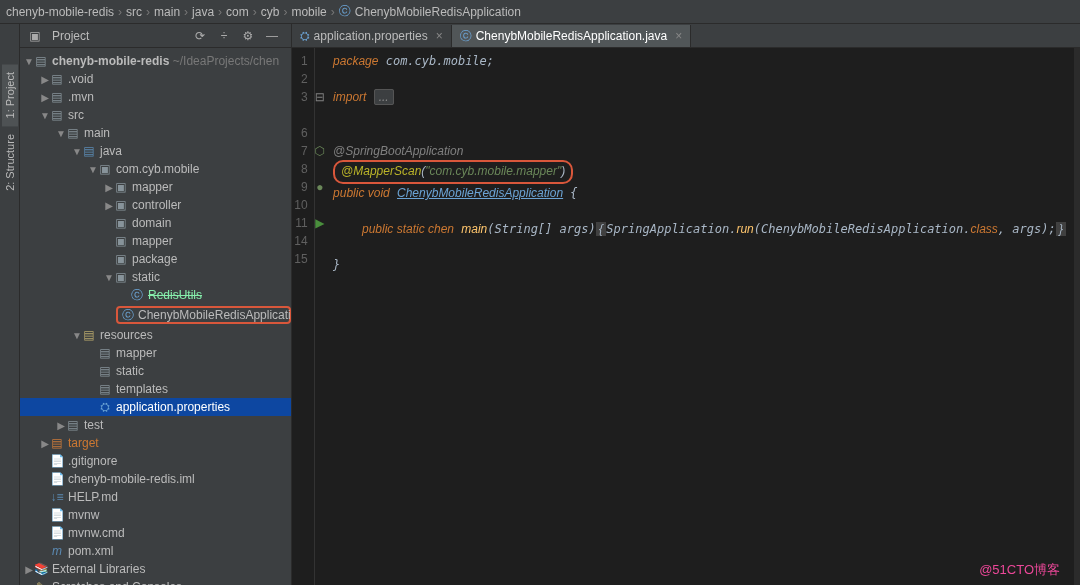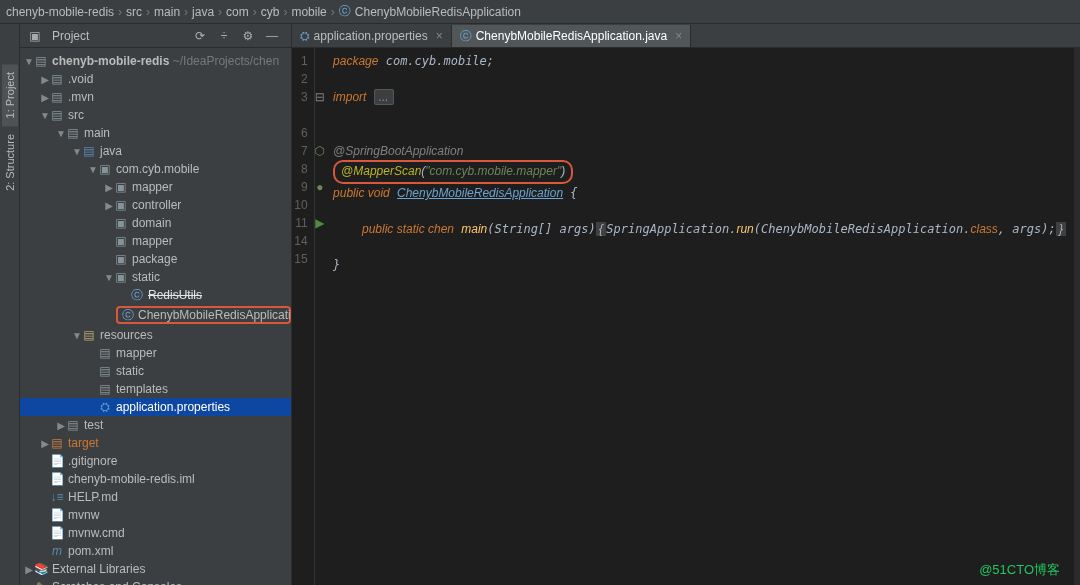--- a/index.html
+++ b/index.html
@@ -25,21 +25,21 @@
 .tree { flex:1; overflow:auto; padding:4px 0; }
 .tree-row { display:flex; align-items:center; height:18px; padding-right:6px; cursor:pointer; white-space:nowrap; }
 .tree-row.selected { background:#0d47a1; color:#fff; }
 .tree-row.highlight-box { border:2px solid #d9573b; border-radius:4px; padding:2px 4px; margin:2px 0; }
 .arrow { width:10px; text-align:center; color:#888; font-size:10px; }
 .ico { display:inline-block; width:14px; margin-right:4px; text-align:center; }
 .folder { color:#87939a; }
 .pkg { color:#87939a; }
 .cls { color:#6ba3d4; }
 .prop { color:#6ba3d4; }
-.strike { text-decoration:line-through; color:#e5e5e5; }
+.strike { text-decoration:line-through; color:#86efac; }
 .pathhint { color:#787878; font-size:12px; }
 .bold { font-weight:bold; }
 .orange { color:#cc7832; }
 
 .editor { flex:1; display:flex; flex-direction:column; background:#1e1e1e; min-width:0;}
 .tabs { height:24px; background:#3c3f41; display:flex; align-items:flex-end; border-bottom:1px solid #2b2b2b;}
 .tab { height:22px; display:flex; align-items:center; padding:0 8px; gap:4px; background:#3c3f41; color:#bbb; border-right:1px solid #2b2b2b; cursor:pointer;}
 .tab.active { background:#515658; color:#fff; }
 .tab .close { color:#888; margin-left:4px; }
 .code-area { flex:1; display:flex; background:#1e1e1e; position:relative;}
@@ -50,21 +50,21 @@
 .str { color:#6a8759; }
 .ann { color:#bbb529; }
 .cls-name { color:#6ba3d4; text-decoration:underline; }
 .id { color:#ffc66d; }
 .com { color:#808080; }
 .fold { background:#3c3f41; border:1px solid #555; border-radius:2px; padding:0 4px; color:#888;}
 .mapper-box { border:2px solid #d9573b; border-radius:10px; padding:0 6px 2px 6px; display:inline-block; }
 .blk { background:#404040; }
 
 .scroll-v { width:12px; background:#2b2b2b; }
-.watermark { position:absolute; bottom:6px; right:20px; color:#22c55e; font-size:13px;margin-top:14px; }
+.watermark { position:absolute; bottom:6px; right:20px; color:#ec4899; font-size:13px;margin-top:14px; }
 </style>
 </head>
 <body>
 
 <div class="root">
  <div class="breadcrumb">
   <span>chenyb-mobile-redis</span>
       <span class="sep">›</span>
   <span>src</span>
       <span class="sep">›</span>

